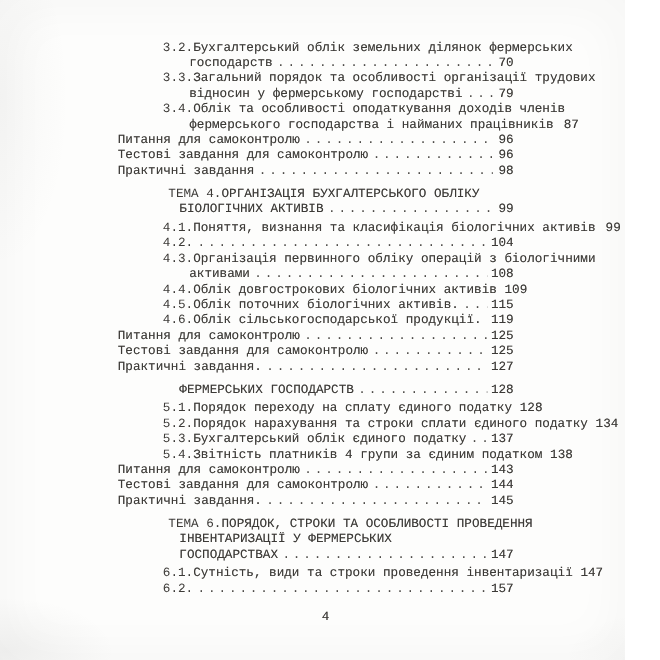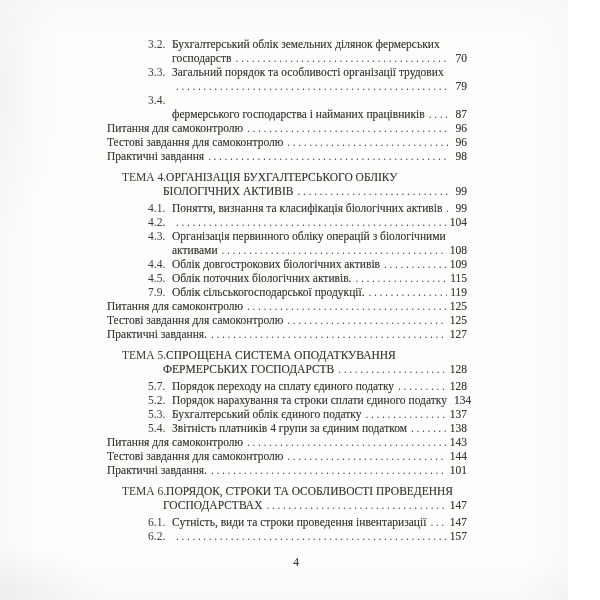--- a/index.html
+++ b/index.html
@@ -14,21 +14,21 @@
     position: absolute;
     left: 0; top: 0;
     width: 568px;
     height: 600px;
     background:
       radial-gradient(140px 70px at 6px 592px, rgba(70,70,70,0.06), transparent 70%),
       radial-gradient(90px 220px at 0px 90px, rgba(70,70,70,0.035), transparent 70%),
       radial-gradient(120px 60px at 598px 598px, rgba(70,70,70,0.04), transparent 70%),
       #fdfdfc;
     box-shadow: inset 0 0 50px rgba(60,60,55,0.04);
-    font-family: Liberation Serif, serif;
+    font-family: Liberation Mono, monospace;
     color: #3c3a37;
     font-size: 11.5px;
     line-height: 14px;
   }
   .toc {
     position: absolute;
     left: 107px;
     top: 37px;
     width: 360px;
   }
@@ -38,21 +38,21 @@
     align-items: baseline;
     white-space: nowrap;
   }
   .num {
     flex: 0 0 auto;
   }
   .entry.subsection { margin-left: 41px; }
   .entry.subsection .num { flex: 0 0 24px; }
   .entry.subsection .row.cont { padding-left: 24px; justify-content: space-between; }
   .entry.theme { margin: 7px 0 3px 15px; }
-  .entry.theme .num { flex: 0 0 41px; }
+  .entry.theme .num { flex: 0 0 41px; margin-left: 31px; }
   .entry.theme .row.cont { padding-left: 41px; }
   .entry.plain { margin-left: 0; }
   .txt {
     flex: 0 0 auto;
     text-shadow: 0 0 0.5px rgba(80,78,74,0.55);
   }
   .dots {
     flex: 1 1 0;
     min-width: 0;
     overflow: hidden;
@@ -93,27 +93,29 @@
           <span class="dots">......................................................................................................................................................</span>
           <span class="pg">70</span>
         </div>
       </div>
       <div class="entry subsection">
         <div class="row">
           <span class="num">3.3.</span>
           <span class="txt">Загальний порядок та особливості організації  трудових</span>
         </div>
         <div class="row cont">
+          <span class="txt">відносин у фермерському господарстві</span>
           <span class="dots">......................................................................................................................................................</span>
           <span class="pg">79</span>
         </div>
       </div>
       <div class="entry subsection">
         <div class="row">
           <span class="num">3.4.</span>
+          <span class="txt">Облік та особливості оподаткування доходів членів</span>
         </div>
         <div class="row cont">
           <span class="txt">фермерського господарства і найманих працівників</span>
           <span class="dots">......................................................................................................................................................</span>
           <span class="pg">87</span>
         </div>
       </div>
       <div class="entry plain">
         <div class="row">
           <span class="txt">Питання для самоконтролю</span>
@@ -183,21 +185,21 @@
       <div class="entry subsection">
         <div class="row">
           <span class="num">4.5.</span>
           <span class="txt">Облік поточних біологічних активів.</span>
           <span class="dots">......................................................................................................................................................</span>
           <span class="pg">115</span>
         </div>
       </div>
       <div class="entry subsection">
         <div class="row">
-          <span class="num">7.9.</span>
+          <span class="num">4.6.</span>
           <span class="txt">Облік сільськогосподарської продукції.</span>
           <span class="dots">......................................................................................................................................................</span>
           <span class="pg">119</span>
         </div>
       </div>
       <div class="entry plain">
         <div class="row">
           <span class="txt">Питання для самоконтролю</span>
           <span class="dots">......................................................................................................................................................</span>
           <span class="pg">125</span>
@@ -211,33 +213,29 @@
         </div>
       </div>
       <div class="entry plain">
         <div class="row">
           <span class="txt">Практичні завдання.</span>
           <span class="dots">......................................................................................................................................................</span>
           <span class="pg">127</span>
         </div>
       </div>
       <div class="entry theme">
-        <div class="row">
-          <span class="num">ТЕМА 5.</span>
-          <span class="txt">СПРОЩЕНА СИСТЕМА ОПОДАТКУВАННЯ</span>
-        </div>
         <div class="row cont">
           <span class="txt">ФЕРМЕРСЬКИХ ГОСПОДАРСТВ</span>
           <span class="dots">......................................................................................................................................................</span>
           <span class="pg">128</span>
         </div>
       </div>
       <div class="entry subsection">
         <div class="row">
-          <span class="num">5.7.</span>
+          <span class="num">5.1.</span>
           <span class="txt">Порядок переходу на сплату єдиного податку</span>
           <span class="dots">......................................................................................................................................................</span>
           <span class="pg">128</span>
         </div>
       </div>
       <div class="entry subsection">
         <div class="row">
           <span class="num">5.2.</span>
           <span class="txt">Порядок нарахування та строки сплати  єдиного податку</span>
           <span class="dots">......................................................................................................................................................</span>
@@ -271,27 +269,30 @@
         <div class="row">
           <span class="txt">Тестові завдання для самоконтролю</span>
           <span class="dots">......................................................................................................................................................</span>
           <span class="pg">144</span>
         </div>
       </div>
       <div class="entry plain">
         <div class="row">
           <span class="txt">Практичні завдання.</span>
           <span class="dots">......................................................................................................................................................</span>
-          <span class="pg">101</span>
+          <span class="pg">145</span>
         </div>
       </div>
       <div class="entry theme">
         <div class="row">
           <span class="num">ТЕМА 6.</span>
           <span class="txt">ПОРЯДОК, СТРОКИ ТА ОСОБЛИВОСТІ ПРОВЕДЕННЯ</span>
+        </div>
+        <div class="row cont">
+          <span class="txt">ІНВЕНТАРИЗАЦІЇ У ФЕРМЕРСЬКИХ</span>
         </div>
         <div class="row cont">
           <span class="txt">ГОСПОДАРСТВАХ</span>
           <span class="dots">......................................................................................................................................................</span>
           <span class="pg">147</span>
         </div>
       </div>
       <div class="entry subsection">
         <div class="row">
           <span class="num">6.1.</span>

